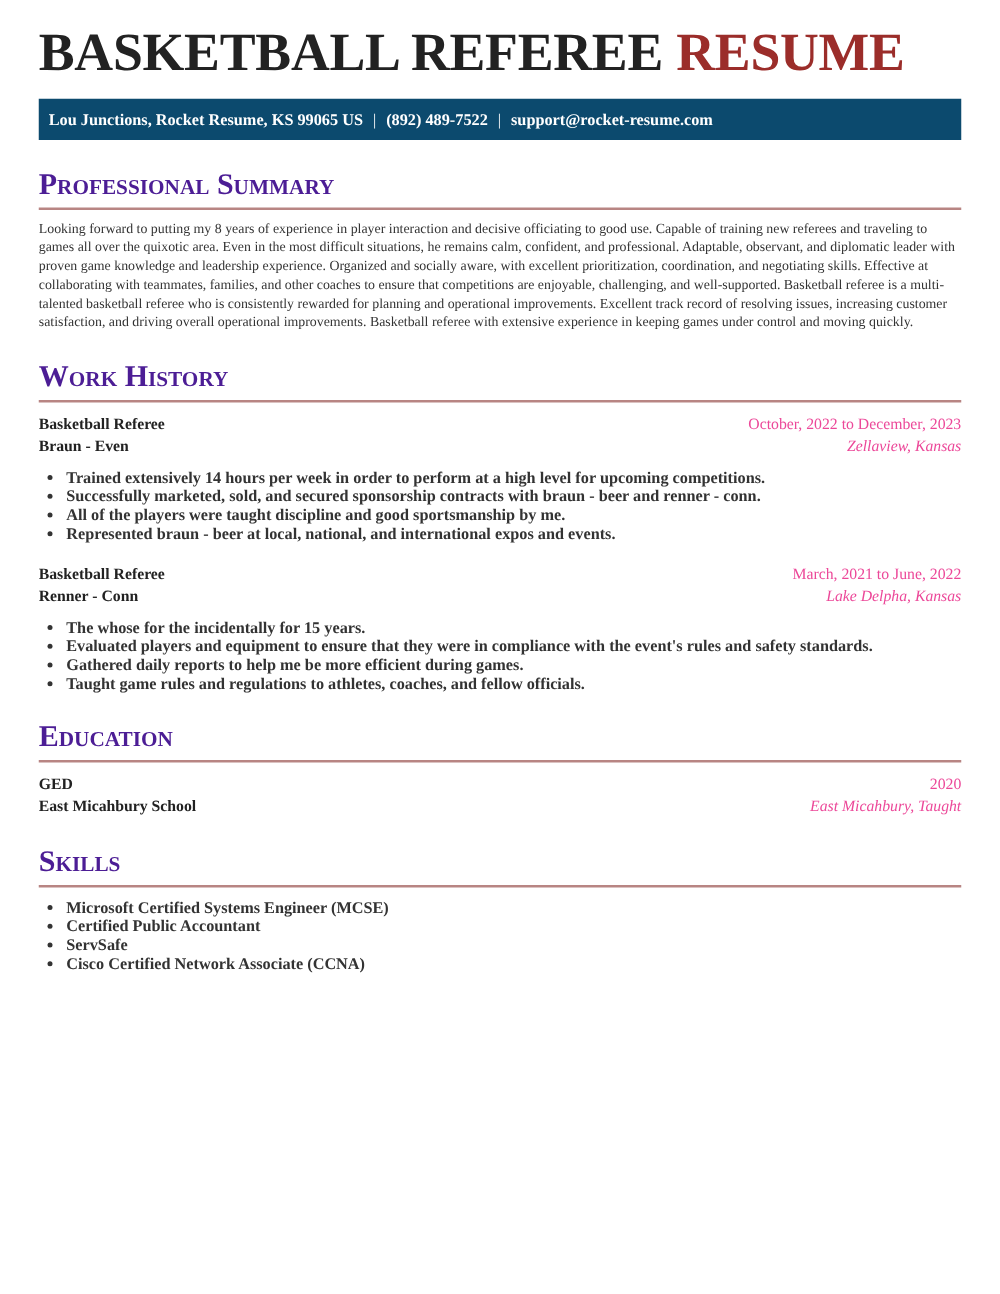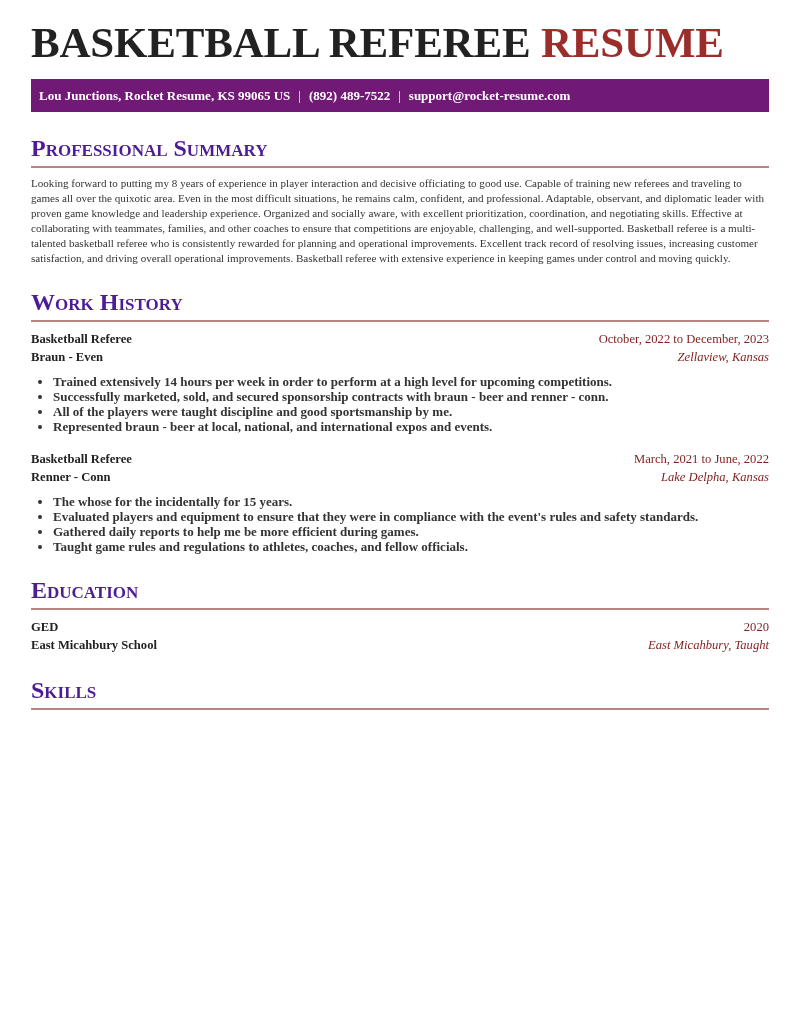--- a/index.html
+++ b/index.html
@@ -14,21 +14,21 @@
       font-family: "Liberation Serif", serif;
       font-weight: bold;
       font-size: 43px;
       line-height: 50px;
       letter-spacing: -0.2px;
       color: #222222;
       margin: 4px 0 11px 0;
     }
     .title .accent { color: #9b2d2a; }
     .contact-bar {
-      background: #701a75;
+      background: #0c4a6e;
       color: #ffffff;
       font-weight: bold;
       font-size: 13px;
       height: 33px;
       line-height: 33px;
       padding: 0 8px;
       white-space: nowrap;
     }
     .contact-bar .sep { padding: 0 8px; font-weight: normal; }
     .section-title {
@@ -50,21 +50,21 @@
     }
     .job { margin-top: 8px; }
     .row {
       display: flex;
       justify-content: space-between;
       align-items: baseline;
       font-size: 12.6px;
       line-height: 18px;
     }
     .row .left { font-weight: bold; color: #222222; }
-    .row .right { color: #7f1d1d; }
+    .row .right { color: #ec4899; }
     .row .right.italic { font-style: italic; }
     ul.bullets {
       margin: 8px 0 0 0;
       padding-left: 22px;
       font-size: 13px;
       line-height: 15px;
       color: #333333;
       font-weight: bold;
     }
     ul.bullets li { padding-left: 0; }
@@ -132,14 +132,20 @@
       <span class="right">2020</span>
     </div>
     <div class="row">
       <span class="left">East Micahbury School</span>
       <span class="right italic">East Micahbury, Taught</span>
     </div>
   </div>
 
   <h2 class="section-title">Skills</h2>
 
+  <ul class="bullets">
+    <li>Microsoft Certified Systems Engineer (MCSE)</li>
+    <li>Certified Public Accountant</li>
+    <li>ServSafe</li>
+    <li>Cisco Certified Network Associate (CCNA)</li>
+  </ul>
 
 </div>
 
 </body></html>

